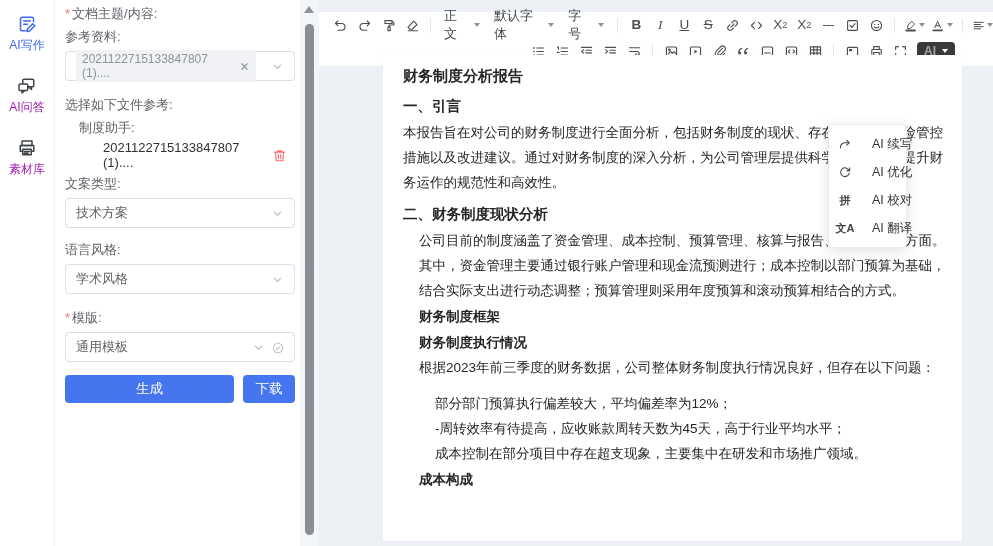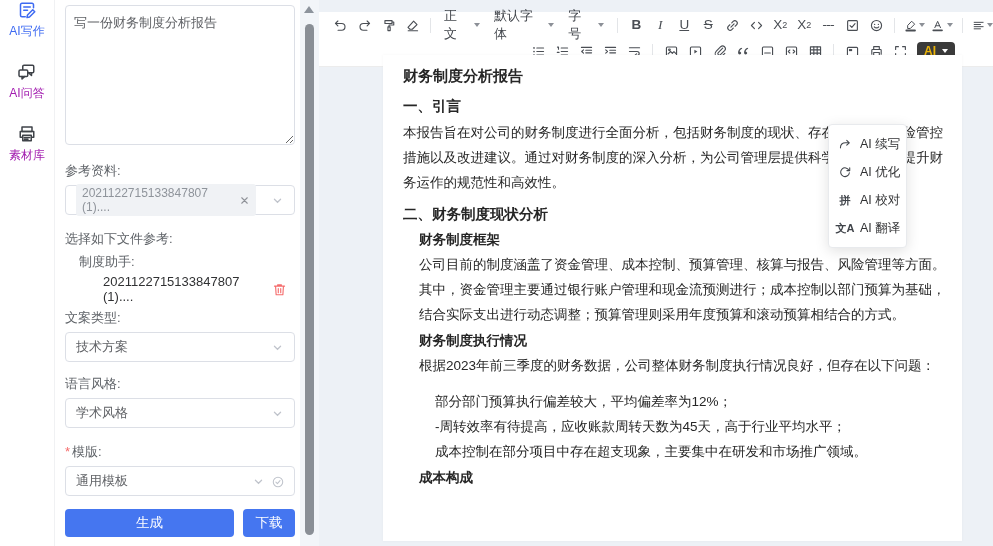--- a/index.html
+++ b/index.html
@@ -2,21 +2,21 @@
 <html><head>
 <meta charset="utf-8">
 <style>
   * { margin:0; padding:0; box-sizing:border-box; }
   html,body { width:993px; height:546px; overflow:hidden; background:#fff;
     font-family:"Liberation Sans","DejaVu Sans",sans-serif; }
   .app { position:relative; width:993px; height:546px; }
 
   
   .rail { position:absolute; left:0; top:0; width:55px; height:546px; background:#fff;
-    border-right:1px solid #f0f1f3; display:flex; flex-direction:column; align-items:center; gap:22px; }
+    border-right:1px solid #f0f1f3; padding-top:14px; display:flex; flex-direction:column; align-items:center; gap:22px; }
   .rail-item { display:flex; flex-direction:column; align-items:center; gap:3px; cursor:pointer; color:#4b4f55; }
   .rail-item .ric { width:20px; height:20px; color:#3f4349; }
   .rail-item .rlb { font-size:12px; color:#a21caf; }
   .rail-item.active .ric, .rail-item.active .rlb { color:#3d6af2; }
 
   
   .panel { position:absolute; left:55px; top:0; width:245px; height:546px; background:#fff; padding:5px 5px 0 10px; }
   .f-label { font-size:13px; color:#5f6368; line-height:18px; margin-bottom:5px; }
   .req { color:#f56c6c; margin-right:2px; }
   textarea.topic { width:230px; height:140px; border:1px solid #dcdfe6; border-radius:4px;
@@ -53,41 +53,41 @@
     border-radius:3px; color:#4a4e54; }
   .tb-btn svg { display:block; }
   .tb-sep { width:1px; height:15px; background:#e3e5e8; margin:0 3px; }
   .tb-select { display:flex; align-items:center; gap:5px; font-size:13px; color:#43474d; cursor:pointer; padding:0 4px; }
   .caret { width:0; height:0; border-left:3.5px solid transparent; border-right:3.5px solid transparent;
     border-top:4.5px solid #8c9097; margin-left:2px; }
   .lt { font-size:13.5px; line-height:20px; }
   .lt-b{font-weight:700;} .lt-i{font-style:italic; font-family:"Liberation Serif",serif;}
   .lt-u{text-decoration:underline;} .lt-s{text-decoration:line-through;}
   .lt sub,.lt sup{ font-size:9px; }
-  .ai-btn { display:flex; align-items:center; gap:4px; background:#3a3a3a; color:#eab308; border-radius:4px;
+  .ai-btn { display:flex; align-items:center; gap:4px; background:#3a3a3a; color:#a3a3a3; border-radius:4px;
     padding:2px 7px 3px; font-size:12px; font-weight:700; cursor:pointer; margin-left:2px; }
   .ai-btn .caret { border-top-color:#fff; }
 
   
   .canvas { position:absolute; left:0; top:56px; width:674px; height:490px; }
   .page { position:absolute; left:64px; top:-1px; width:579px; height:486px; background:#fff;
     box-shadow:0 0 3px rgba(0,0,0,0.04); padding:9px 14px 0 20px; overflow:hidden; }
   .blk { color:#262626; }
   .h1 { font-weight:700; font-size:15px; line-height:23px; margin-bottom:1px; }
   .h2 { font-weight:700; font-size:14.5px; line-height:24px; margin:7px 0 2px; }
   .h2.sp { margin:16px 0 14px; }
   .h3 { font-weight:700; font-size:13.5px; line-height:24px; margin-top:2px; }
   .p, .lines { font-size:13.5px; line-height:25px; }
   .ind1 { margin-left:16px; } .ind2 { margin-left:32px; }
   .blk-spacer { height:11px; }
 
   
   .ai-menu { position:absolute; left:509px; top:68px; width:79px; background:#fff; border:1px solid #e8eaed;
     border-radius:4px; box-shadow:0 3px 14px rgba(0,0,0,0.12); padding:5px 0; z-index:5; }
-  .menu-item { display:flex; align-items:center; gap:8px; height:28px; padding:0 9px; cursor:pointer; }
+  .menu-item { display:flex; align-items:center; gap:20px; height:28px; padding:0 9px; cursor:pointer; }
   .menu-item .mic { width:14px; height:14px; color:#3f4349; flex:none; display:flex; align-items:center; justify-content:center; }
   .menu-item .txticon { font-size:11px; font-weight:700; color:#3f4349; line-height:14px; white-space:nowrap; }
   .menu-item .mlb { font-size:12.5px; color:#303133; white-space:nowrap; }
 </style>
 </head>
 <body>
 
 <div class="app">
 
   <div class="rail" id="sidebar-list">
@@ -113,21 +113,23 @@
             <rect x="4" y="2.4" width="8" height="3.6"></rect>
             <rect x="2.6" y="6" width="10.8" height="4.6"></rect>
             <rect x="4.6" y="9" width="6.8" height="4.4" fill="#fff"></rect>
             <path d="M5.8 10.8h4.4M5.8 12.2h3"></path>
           </svg></span>
         <span class="rlb">素材库</span>
       </div>
     </div>
 
   <div class="panel">
-    <textarea class="topic" style="">写一份财务制度分析报告</textarea>
+    <div class="f-label">
+      <span class="req">*</span><span>文档主题/内容:</span>
+    </div>
 
     <div class="f-label">参考资料:</div>
     <div class="sel mb16">
       <span class="tag">
         <span>2021122715133847807 (1)....</span>
         <span class="x"><svg viewBox="0 0 16 16" width="11" height="11" fill="none" stroke="currentColor" stroke-width="1.6" stroke-linecap="round">
               <path d="M4 4l8 8M12 4l-8 8"></path>
             </svg></span>
       </span>
       <span class="grow"></span>
@@ -393,22 +395,22 @@
             <span class="caret"></span>
           </div>
         </div>
     </div>
     <div class="canvas">
       <div class="page" id="doc-content">
           <div class="blk h1">财务制度分析报告</div>
           <div class="blk h2">一、引言</div>
           <div class="blk p">本报告旨在对公司的财务制度进行全面分析，包括财务制度的现状、存在的问题、风险管控措施以及改进建议。通过对财务制度的深入分析，为公司管理层提供科学决策依据，提升财务运作的规范性和高效性。</div>
           <div class="blk h2">二、财务制度现状分析</div>
+          <div class="blk p ind1">公司目前的制度涵盖了资金管理、成本控制、预算管理、核算与报告、风险管理等方面。其中，资金管理主要通过银行账户管理和现金流预测进行；成本控制以部门预算为基础，结合实际支出进行动态调整；预算管理则采用年度预算和滚动预算相结合的方式。</div>
           <div class="blk h3 ind1">财务制度框架</div>
-          <div class="blk p ind1">公司目前的制度涵盖了资金管理、成本控制、预算管理、核算与报告、风险管理等方面。其中，资金管理主要通过银行账户管理和现金流预测进行；成本控制以部门预算为基础，结合实际支出进行动态调整；预算管理则采用年度预算和滚动预算相结合的方式。</div>
           <div class="blk h3 ind1">财务制度执行情况</div>
           <div class="blk p ind1">根据2023年前三季度的财务数据，公司整体财务制度执行情况良好，但存在以下问题：</div>
           <div class="blk-spacer"></div>
           <div class="blk lines ind2">
             <div class="line">部分部门预算执行偏差较大，平均偏差率为12%；</div>
             <div class="line">-周转效率有待提高，应收账款周转天数为45天，高于行业平均水平；</div>
             <div class="line">成本控制在部分项目中存在超支现象，主要集中在研发和市场推广领域。</div>
           </div>
           <div class="blk h3 ind1">成本构成</div>
         </div>

